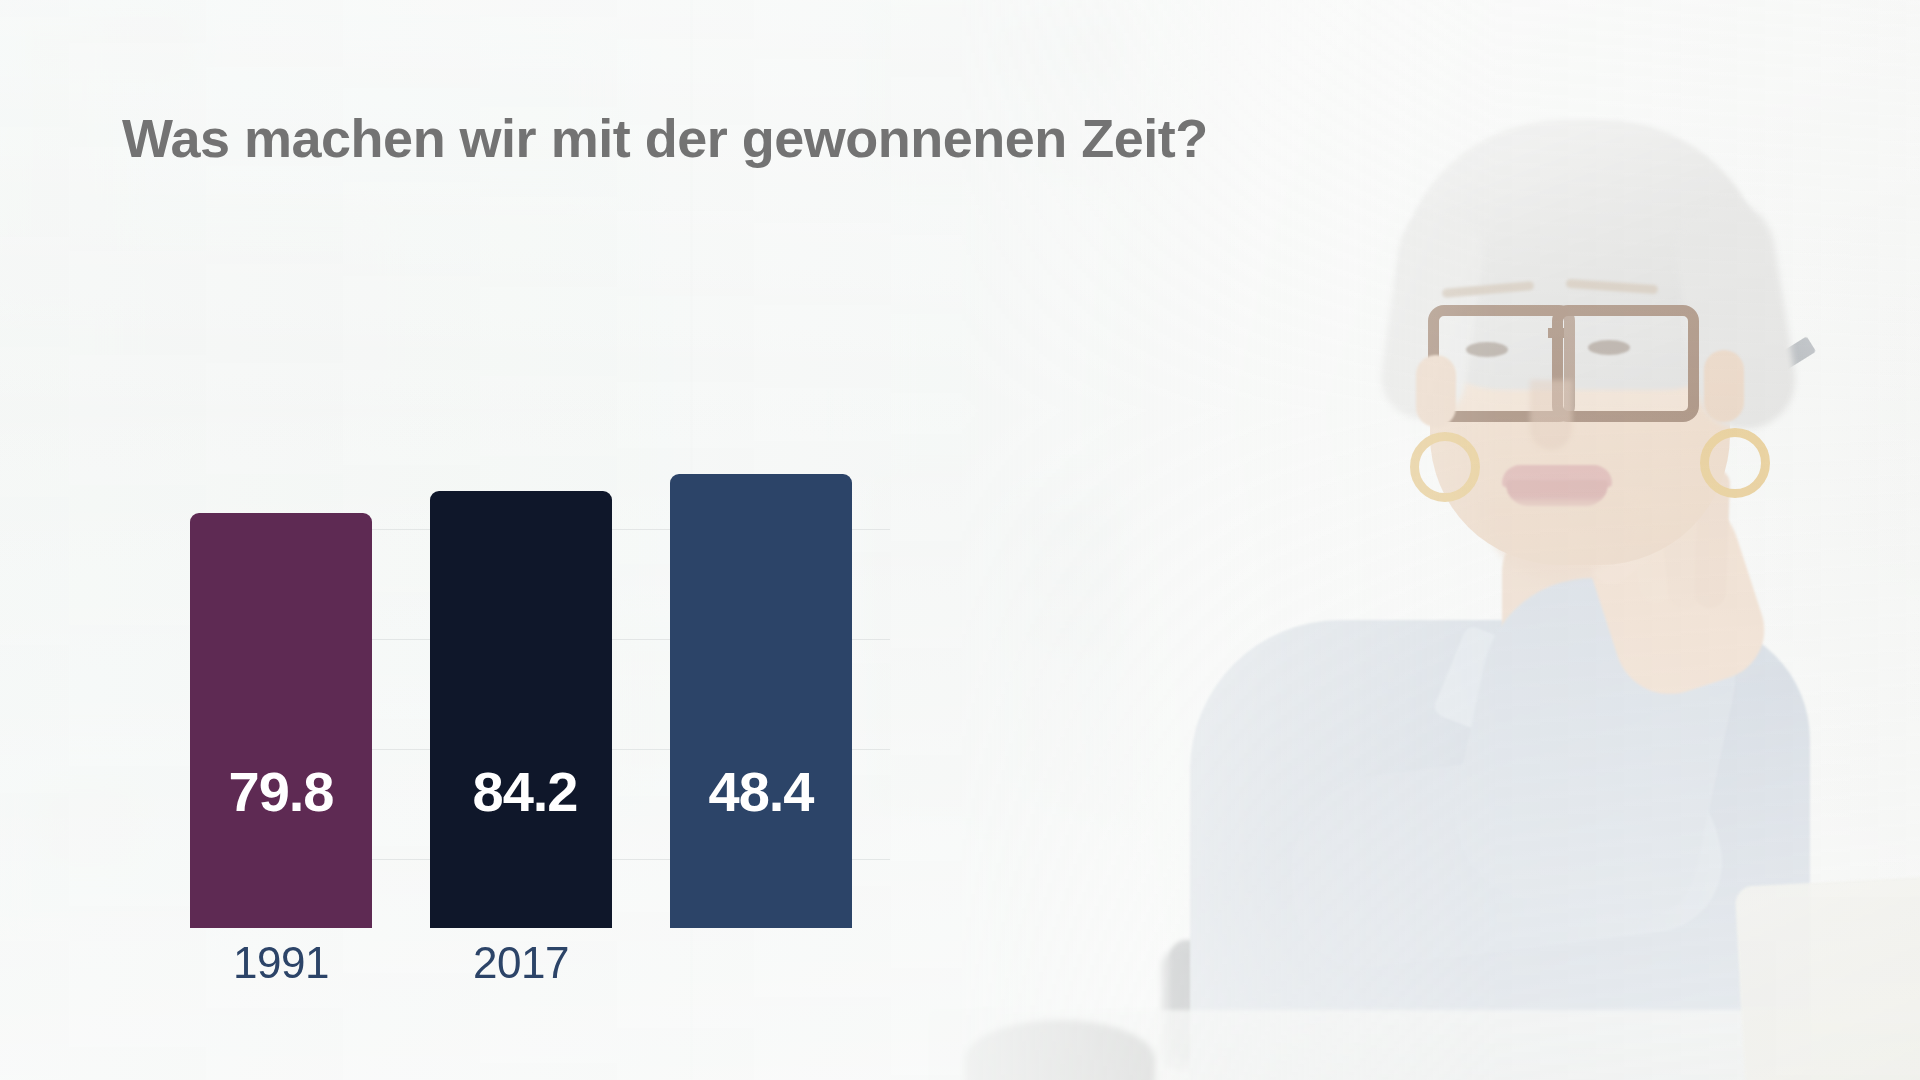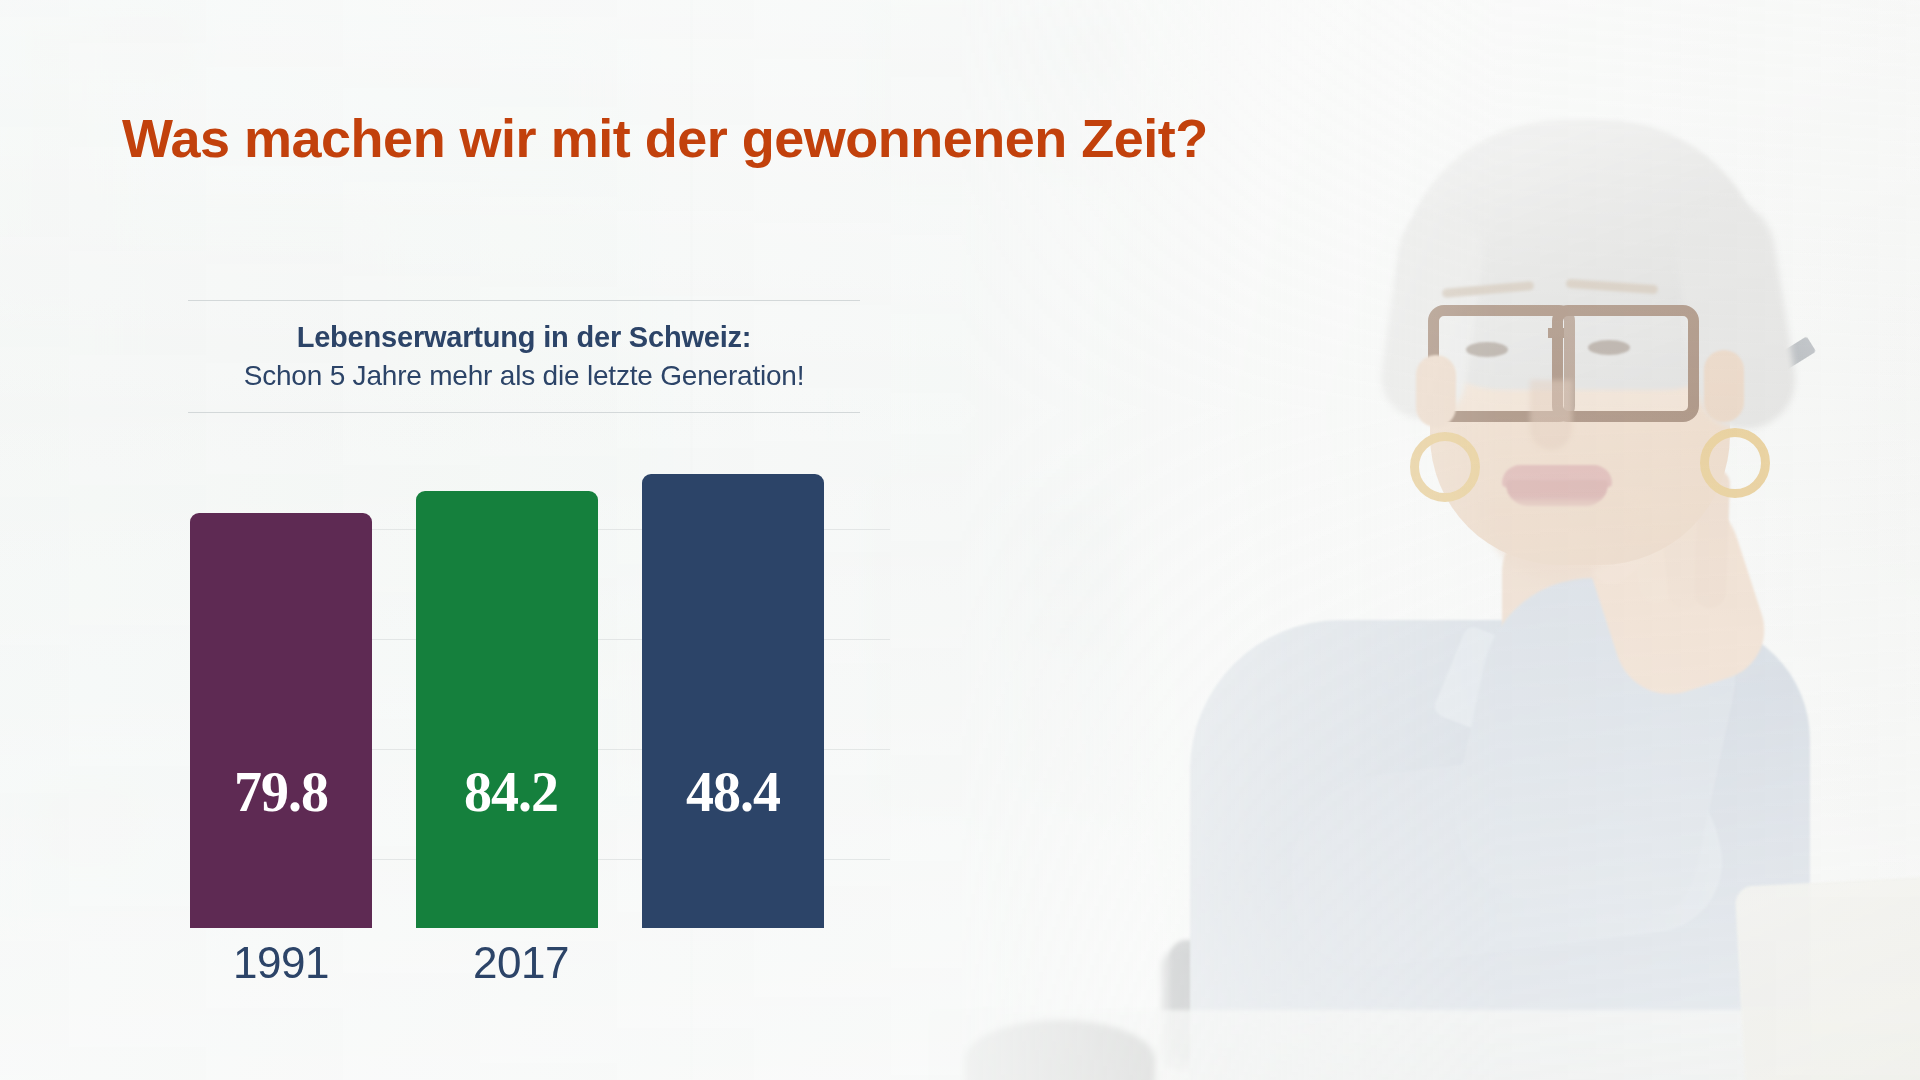--- a/index.html
+++ b/index.html
@@ -213,21 +213,21 @@
     width: 1920px;
     height: 1080px;
   }
 
   #page-title {
     position: absolute;
     left: 122px;
     top: 107px;
     font-size: 54px;
     font-weight: bold;
-    color: #c2410c;
+    color: #737373;
     letter-spacing: -0.5px;
     white-space: nowrap;
   }
 
   
   #caption-block {
     position: absolute;
     left: 188px;
     top: 300px;
     width: 672px;
@@ -278,22 +278,21 @@
   }
   #bars {
     position: absolute;
     left: 0;
     bottom: 0;
     width: 700px;
     height: 478px;
     display: flex;
     align-items: flex-end;
     justify-content: flex-start;
-    gap: 44px;
-    font-family: Liberation Serif, serif;
+    gap: 58px;
   }
   .bar-col {
     width: 182px;
     display: flex;
     flex-direction: column;
     justify-content: flex-end;
     align-items: center;
     position: relative;
   }
   .bar {
@@ -394,42 +393,36 @@
   <div class="laptop"></div>
 
   <div class="photo-veil"></div>
   <div class="photo-veil2"></div>
 </div>
 
 <div id="content">
 
   <div id="page-title">Was machen wir mit der gewonnenen Zeit?</div>
 
-  <div id="caption-block">
-    <div class="rule"></div>
-    <div id="caption-heading">Lebenserwartung in der Schweiz:</div>
-    <div id="caption-sub">Schon 5 Jahre mehr als die letzte Generation!</div>
-    <div class="rule"></div>
-  </div>
 
   <div id="chart">
     <div id="plot-area">
       <div class="gridline" style="top:79px;"></div>
       <div class="gridline" style="top:189px;"></div>
       <div class="gridline" style="top:299px;"></div>
       <div class="gridline" style="top:409px;"></div>
 
       <div id="bars">
         <div class="bar-col">
           <div class="bar" id="bar-0" style="height: 414.613px; background: rgb(94, 42, 83);">
             <span class="bar-value">79.8</span>
           </div>
         </div>
         <div class="bar-col">
-          <div class="bar" id="bar-1" style="height: 437.474px; background: #15803d; padding-left: 8px;">
+          <div class="bar" id="bar-1" style="height: 437.474px; background: #0f172a; padding-left: 8px;">
             <span class="bar-value">84.2</span>
           </div>
         </div>
         <div class="bar-col">
           <div class="bar" id="bar-2" style="height: 453.58px; background: rgb(44, 68, 104);">
             <span class="bar-value">48.4</span>
           </div>
         </div>
       </div>
     </div>

